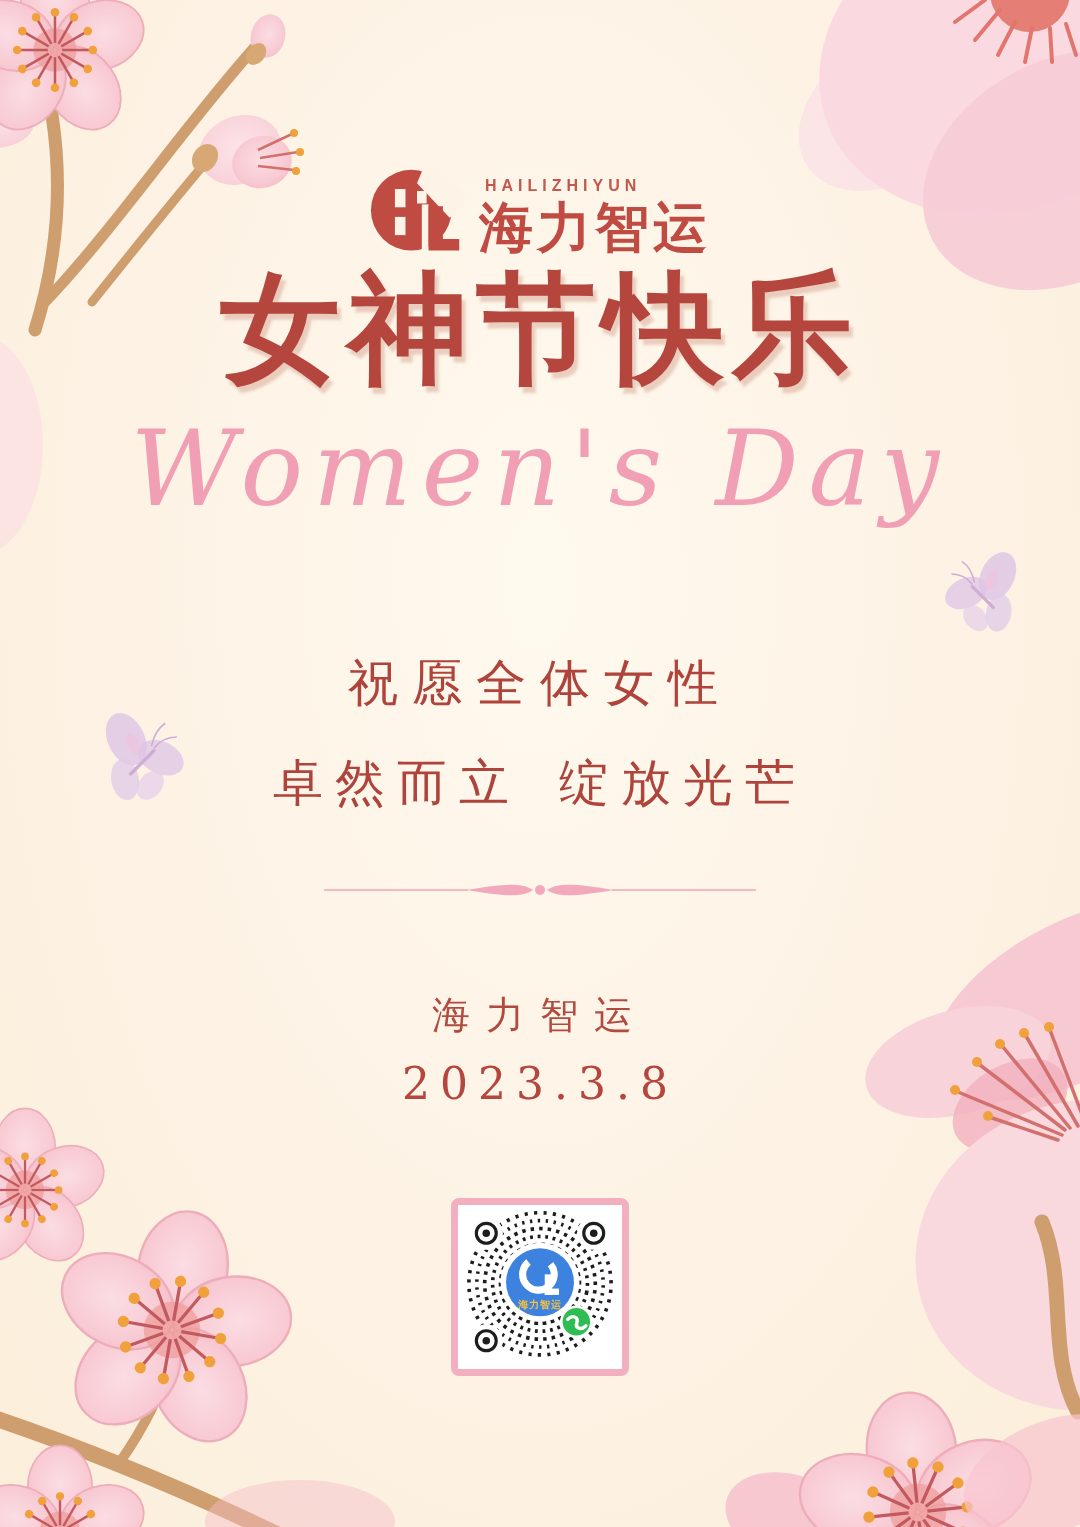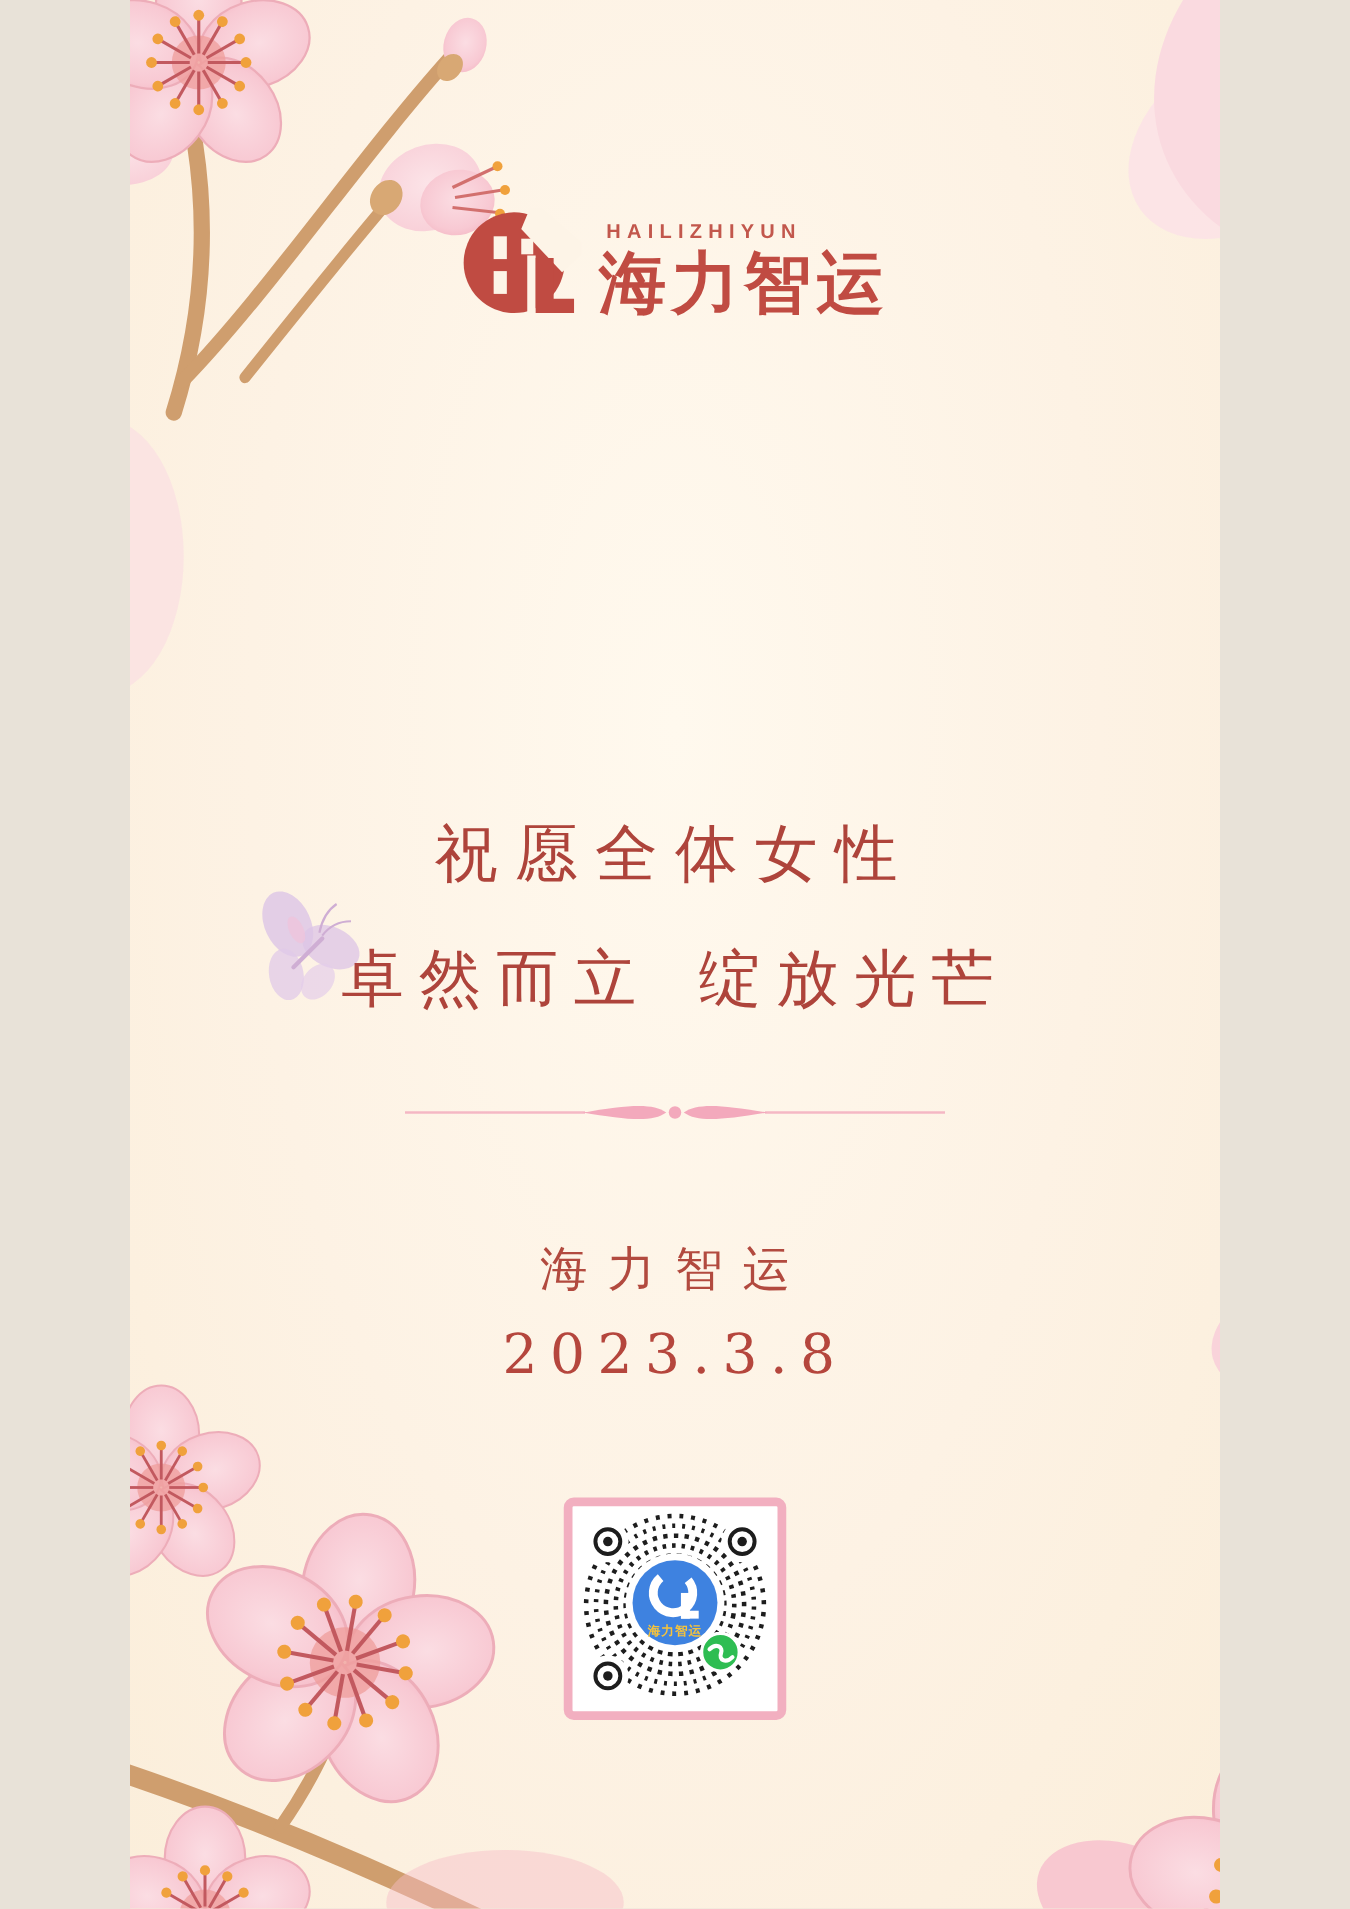--- a/index.html
+++ b/index.html
@@ -1,18 +1,18 @@
 <!DOCTYPE html>
 <html><head>
 <meta charset="utf-8">
 <style>
   html,body{margin:0;padding:0;background:#e8e2d8;}
   .poster{
     position:relative;
-    width:872px;height:1527px;
+    width:1080px;height:1527px;
     margin:0 auto;
     overflow:hidden;
     background:radial-gradient(ellipse at 50% 38%, #fff9ee 0%, #fdf2e4 55%, #fbeeda 100%);
     font-family:"Liberation Sans","DejaVu Sans",sans-serif;
   }
   .deco{position:absolute;left:0;top:0;width:1080px;height:1527px;pointer-events:none;z-index:0;}
   .layer{position:absolute;z-index:2;}
   .center{left:50%;transform:translateX(-50%);white-space:nowrap;}
 
   
@@ -234,21 +234,23 @@
       <rect x="50" y="26" width="10" height="13" fill="#fdf4e7"></rect>
       <rect x="55" y="40" width="7" height="48" fill="#fdf4e7"></rect>
       <path d="M62 42 L77 42 L77 76 L94 76 L94 88 L62 88 Z" fill="#c04b42"></path>
     </svg>
     <div class="brand-text">
       <span class="brand-latin">HAILIZHIYUN</span>
       <span class="brand-cn">海力智运</span>
     </div>
   </div>
 
-
+  <div class="layer center title">女神节快乐</div>
+
+  <div class="layer center script">Women's Day</div>
 
   <div class="layer center wish wish2"><span>卓然而立</span><span class="wish-gap"></span><span>绽放光芒</span></div>
 
   <div class="layer center wish wish1">祝愿全体女性</div>
 
   <svg class="layer center divider" viewBox="0 0 440 24">
     <g fill="#f3a9bc" stroke="#f3a9bc">
       <line x1="4" y1="12" x2="148" y2="12" stroke-width="2" opacity="0.8"></line>
       <path d="M146 12 C182 6 202 4 213 12 C202 20 182 18 146 12 Z" stroke="none"></path>
       <circle cx="220" cy="12" r="5" stroke="none"></circle>

